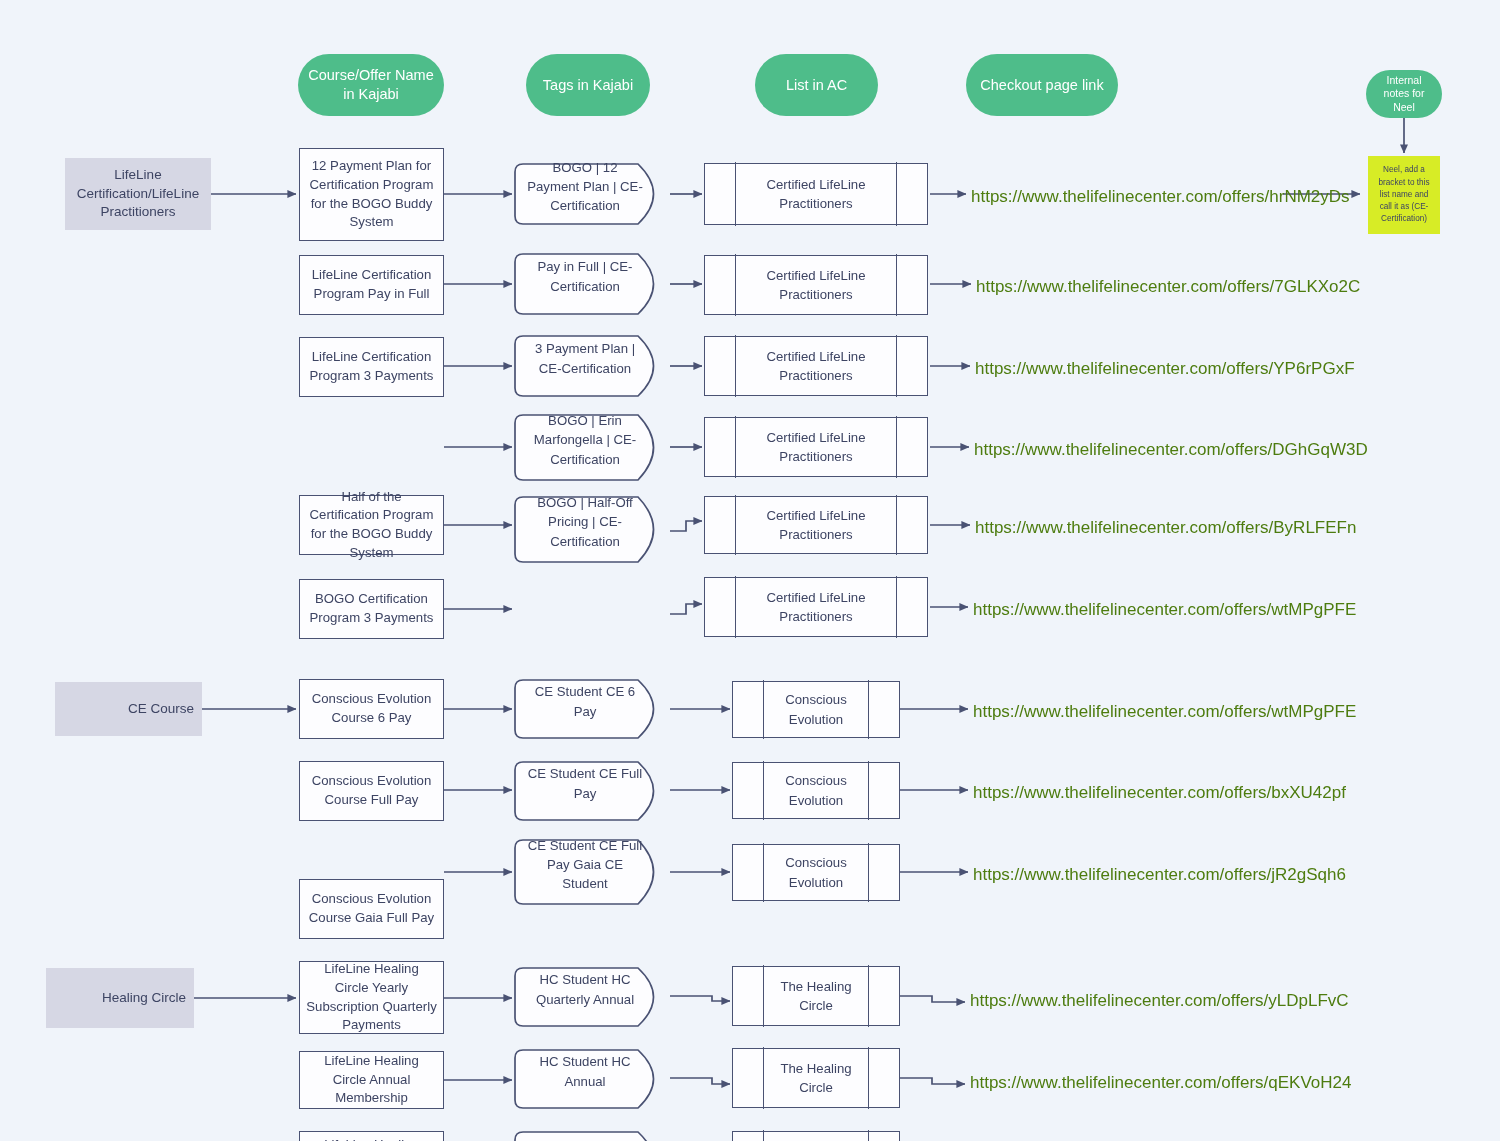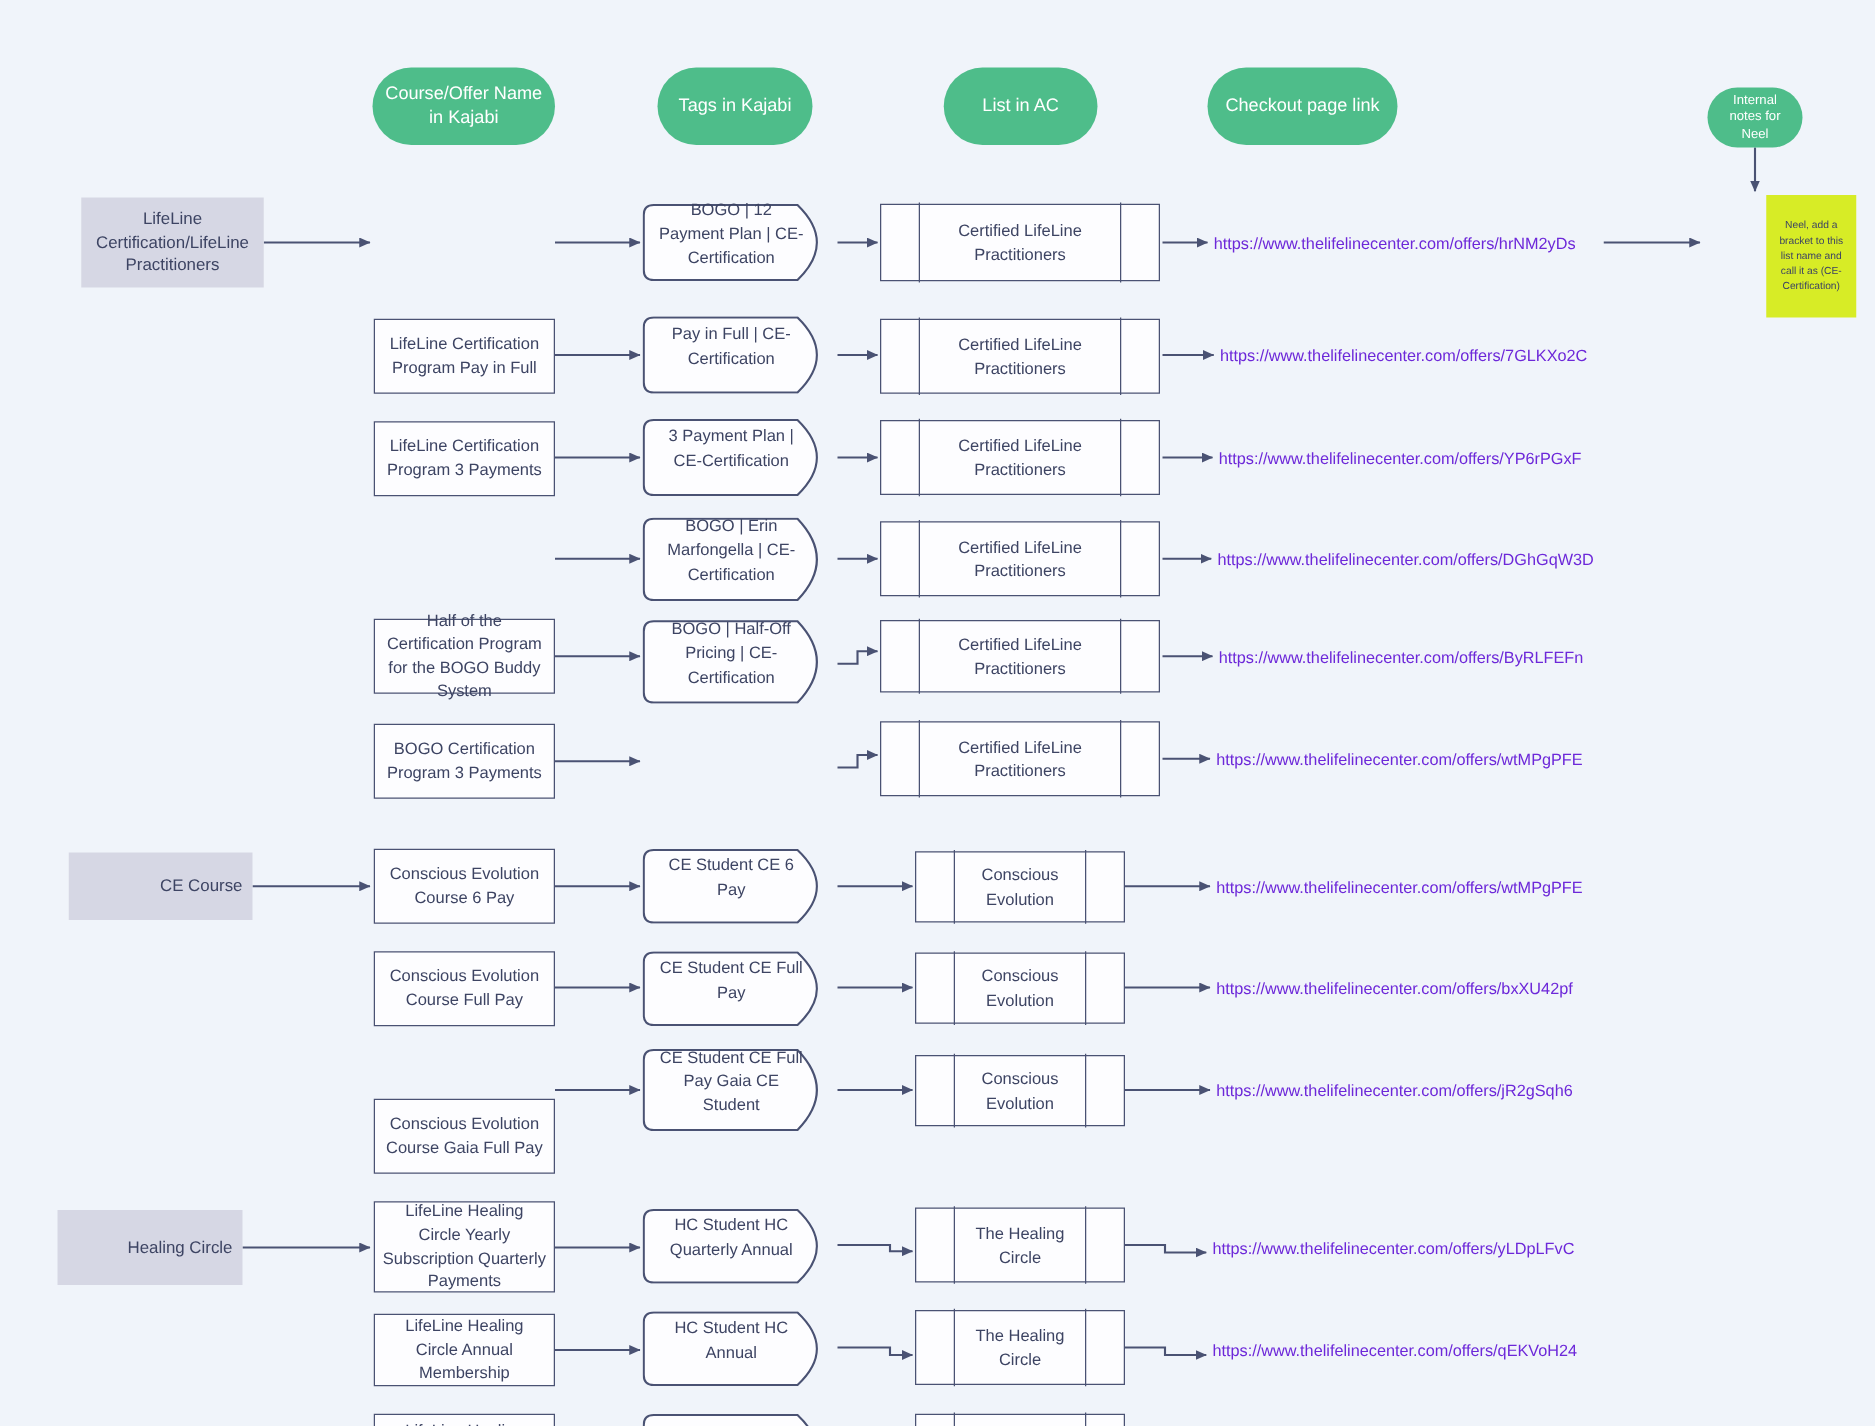--- a/index.html
+++ b/index.html
@@ -81,22 +81,22 @@
     content:"";position:absolute;top:-1.6px;bottom:-1.6px;width:0;
     border-left:1.6px solid #4a5273;
   }
   .listbox::before{left:30px;}
   .listbox::after{right:30px;}
   .listbox .lbtxt{padding:0 34px;}
 
   
   .urltext{
     position:absolute;
-    font-size:13px;
-    color:#6d28d9;
+    font-size:17px;
+    color:#4d7c0f;
     white-space:nowrap;
     line-height:1;
     text-align:right;
   }
 
   
   .sticky{
     position:absolute;
     background:#d7ec26;
     color:#3d4463;
@@ -179,34 +179,37 @@
   <div class="pill" style="left:755px;top:54px;width:123px;height:62px;">
     <span>List in AC</span>
   </div>
   <div class="pill" style="left:966px;top:54px;width:152px;height:62px;">
     <span>Checkout page link</span>
   </div>
   <div class="pill small" style="left:1366px;top:70px;width:76px;height:48px;">
     <span>Internal notes for Neel</span>
   </div>
 
-  <div class="sticky" style="left:1368px;top:156px;width:72px;height:98px;margin-left:45px;">
+  <div class="sticky" style="left:1368px;top:156px;width:72px;height:78px;">
     <span>Neel, add a bracket to this list name and call it as (CE-Certification)</span>
   </div>
 
   <div class="grouplabel" style="left:65px;top:158px;width:146px;height:72px;">
     <span>LifeLine Certification/LifeLine Practitioners</span>
   </div>
   <div class="grouplabel" style="left:55px;top:682px;width:147px;height:54px;">
     <span>CE Course</span>
   </div>
   <div class="grouplabel" style="left:46px;top:968px;width:148px;height:60px;">
     <span>Healing Circle</span>
   </div>
 
+  <div class="procbox" style="left:299px;top:148px;width:145px;height:93px;">
+    <span>12 Payment Plan for Certification Program for the BOGO Buddy System</span>
+  </div>
   <div class="tagbox" style="left:514px;top:163px;width:156px;height:62px;">
     <svg class="tagsvg" viewBox="0 0 156 62" preserveAspectRatio="none">
       <path d="M9,1 H124 Q155,31 124,61 H9 Q1,61 1,53 V9 Q1,1 9,1 Z" fill="#fdfdff" stroke="#4a5273" stroke-width="1.7"></path>
     </svg>
     <span class="tagtxt">BOGO | 12 Payment Plan | CE-Certification</span>
   </div>
   <div class="listbox" style="left:704px;top:163px;width:224px;height:62px;">
     <span class="lbtxt">Certified LifeLine Practitioners</span>
   </div>
   <div class="urltext" style="left:971px;top:188px;">

